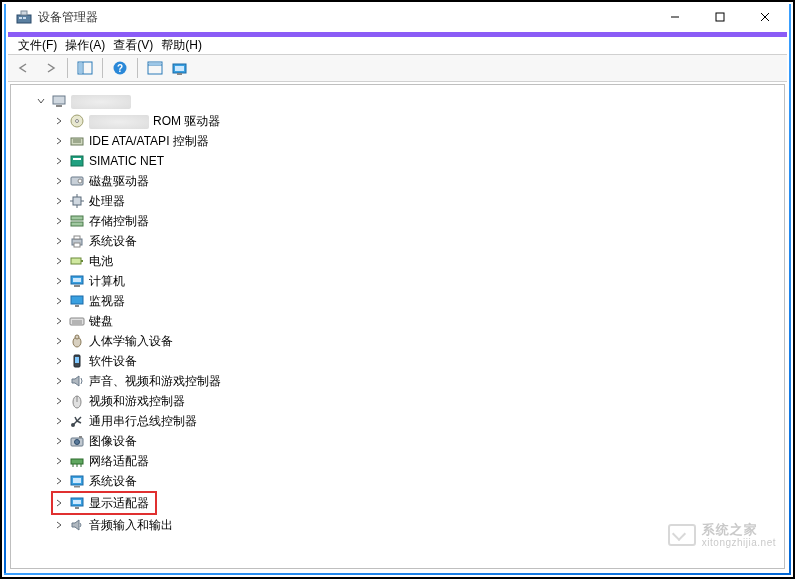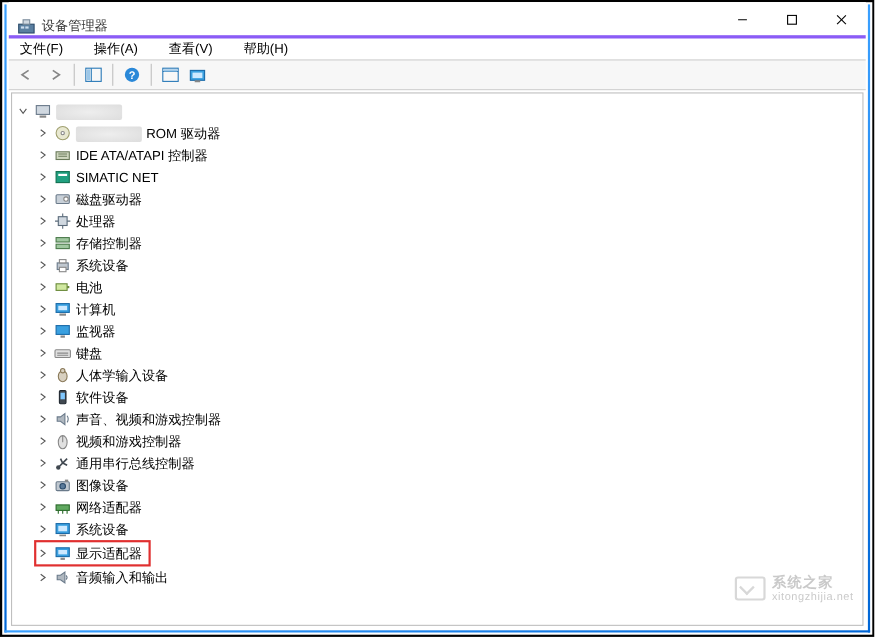--- a/index.html
+++ b/index.html
@@ -3,35 +3,35 @@
 <meta charset="utf-8">
 <style>
   * { box-sizing: border-box; margin: 0; padding: 0; }
   html, body { width: 795px; height: 579px; overflow: hidden; font-family: "Microsoft YaHei", "Segoe UI", sans-serif; font-size: 12px; background: #fff; }
   .outer-border { width: 795px; height: 579px; border: 2px solid #000; position: relative; background: #fff; }
   .blue-edge-left { position: absolute; left: 2px; top: 2px; bottom: 2px; width: 2px; background: linear-gradient(#3aa0ff,#0066d6); }
   .blue-edge-right { position: absolute; right: 2px; top: 2px; bottom: 2px; width: 2px; background: linear-gradient(#3aa0ff,#0066d6); }
   .blue-edge-bottom { position: absolute; left: 2px; right: 2px; bottom: 2px; height: 2px; background: linear-gradient(90deg,#3aa0ff,#0066d6); }
   .window { position: absolute; left: 6px; right: 6px; top: 0; bottom: 6px; background: #fff; display: flex; flex-direction: column; }
   
-  .titlebar { height: 30px; display: flex; align-items: flex-end; padding: 0 0 0 8px; background: #fff; }
+  .titlebar { height: 30px; display: flex; align-items: center; padding: 0 0 0 8px; background: #fff; }
   .titlebar .app-icon { width: 16px; height: 16px; margin-right: 6px; }
   .titlebar .title { color: #333; font-size: 12px; }
   .win-controls { margin-left: auto; display: flex; }
   .win-btn { width: 45px; height: 28px; display: flex; align-items: center; justify-content: center; color: #333; }
   
-  .menubar { height: 22px; display: flex; align-items: center; padding: 0 6px; gap: 20px; border-top: 3px solid #8b5cf6; }
+  .menubar { height: 22px; display: flex; align-items: center; padding: 0 6px; gap: 0; border-top: 5px solid #8b5cf6; }
   .menu-item { color: #000; font-size: 12px; padding: 2px 4px; }
   
   .toolbar { height: 28px; border-top: 1px solid #d0d0d0; border-bottom: 1px solid #d0d0d0; background: #f7f7f7; display: flex; align-items: center; padding: 0 4px; gap: 2px; }
   .tool-btn { width: 24px; height: 22px; display: flex; align-items: center; justify-content: center; }
   .tool-sep { width: 1px; height: 20px; background: #c0c0c0; margin: 0 3px; }
   .tool-btn.disabled svg { opacity: .45; }
   
-  .tree-wrap { flex: 1; border: 1px solid #bfbfbf; margin: 2px; padding: 6px 0; overflow: hidden; position: relative; background: #fff; }
+  .tree-wrap { flex: 1; border: 1px solid #bfbfbf; margin: 2px; padding: 6px 20px; overflow: hidden; position: relative; background: #fff; }
   .tree { line-height: 20px; }
   .node { display: flex; align-items: center; height: 20px; }
   .expander { width: 12px; height: 12px; margin-right: 2px; display: flex; align-items: center; justify-content: center; color: #666; }
   .dev-icon { width: 16px; height: 16px; margin: 0 4px 0 2px; display: flex; align-items: center; justify-content: center; }
   .node-label { font-size: 12px; color: #000; white-space: nowrap; }
   .root-node { margin-left: 4px; }
   .child-node { margin-left: 22px; }
   .redacted { display: inline-block; width: 60px; height: 14px; background: radial-gradient(#eee,#ddd); border-radius: 2px; margin-right: 4px; vertical-align: middle; }
   .highlight-box { border: 2px solid #e03030; padding: 0 6px 0 0; margin-left: 20px; display: inline-flex; }
   

